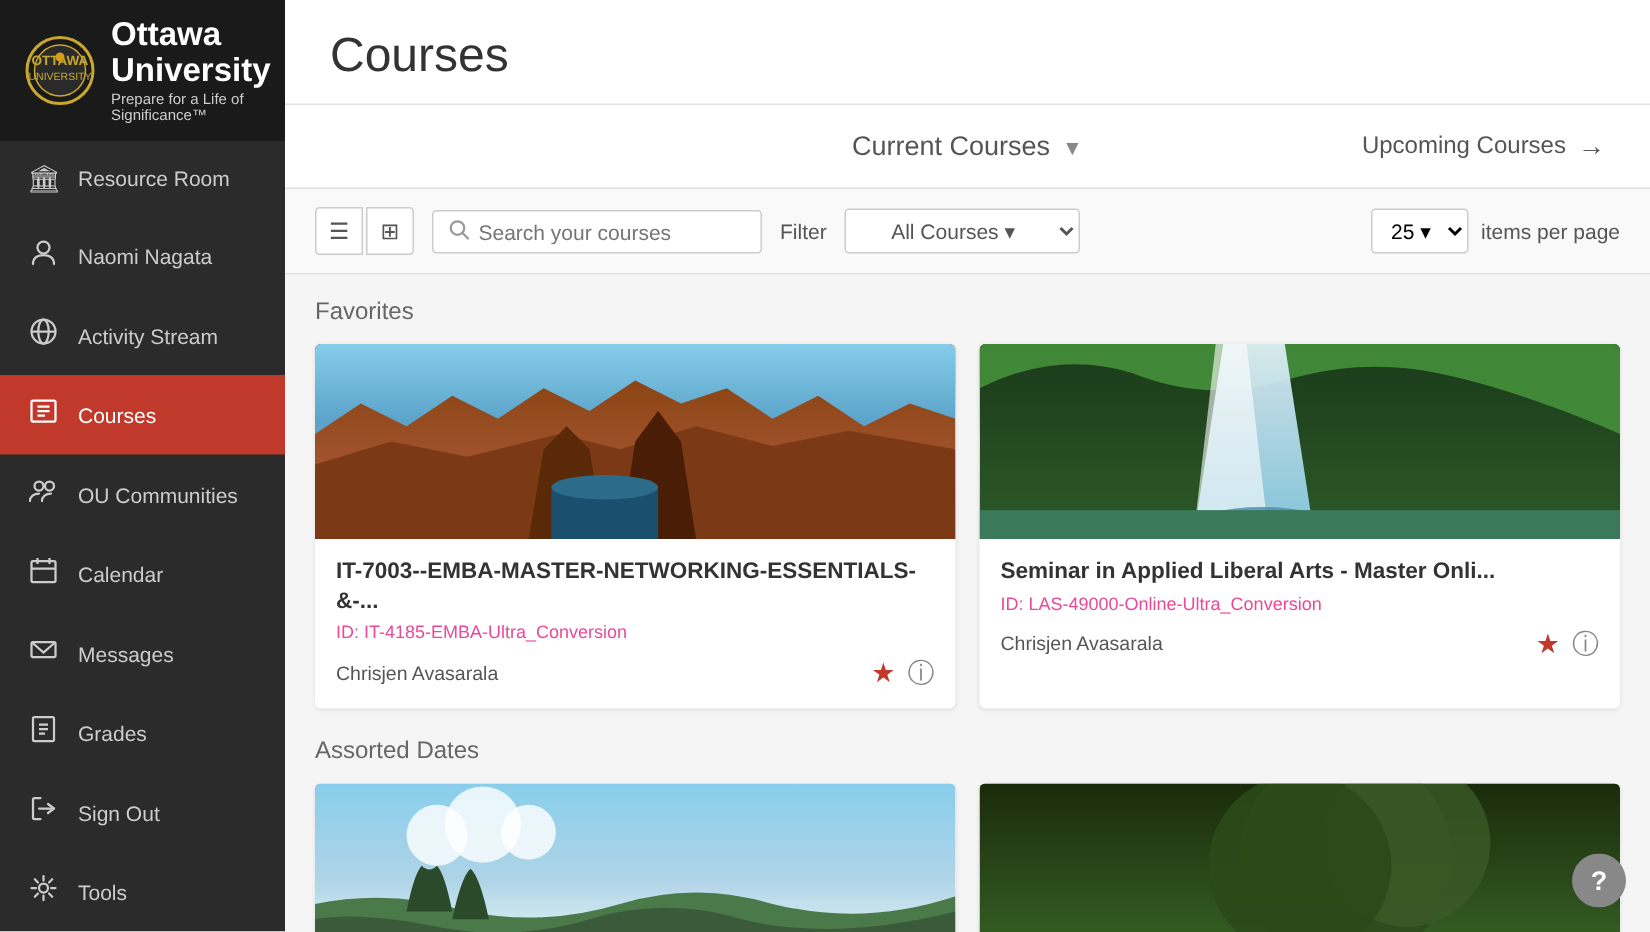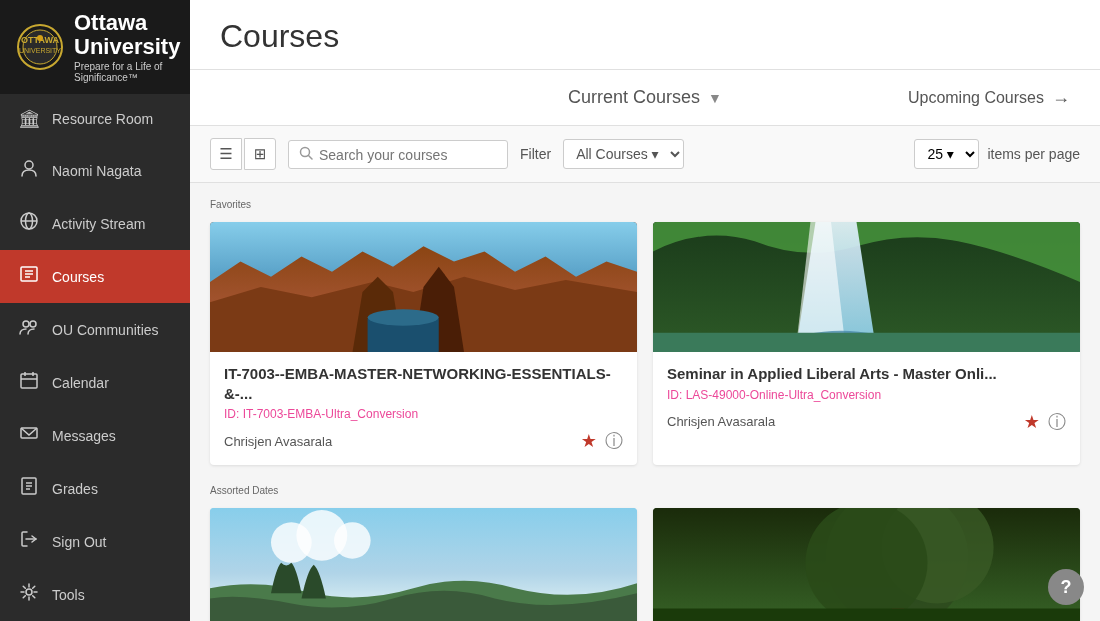--- a/index.html
+++ b/index.html
@@ -110,41 +110,41 @@
       width: 220px;
     }
     .search-box input {
       border: none; outline: none; font-size: 14px; color: #999; width: 100%;
       background: transparent;
     }
     .search-icon { color: #999; font-size: 14px; }
     .filter-label { font-size: 14px; color: #555; }
     .filter-select {
       border: 1px solid #ccc; border-radius: 3px;
-      padding: 5px 8px; font-size: 14px; background: #fff;
+      padding: 5px 26px; font-size: 14px; background: #fff;
       cursor: pointer; color: #555;
     }
     .spacer { flex: 1; }
     .items-per-page { display: flex; align-items: center; gap: 8px; font-size: 14px; color: #555; }
     .items-select {
       border: 1px solid #ccc; border-radius: 3px;
       padding: 5px 8px; font-size: 14px; background: #fff;
       cursor: pointer;
     }
 
     
     #course-content {
       flex: 1;
       overflow-y: auto;
       padding: 16px 20px;
       background: #f5f5f5;
     }
 
     .section-label {
-      font-size: 10px; color: #666; margin-bottom: 12px; font-weight: 500;
+      font-size: 16px; color: #666; margin-bottom: 12px; font-weight: 500;
     }
 
     .course-grid {
       display: grid;
       grid-template-columns: 1fr 1fr;
       gap: 16px;
       margin-bottom: 20px;
     }
 
     .course-card {
@@ -399,21 +399,21 @@
             <path d="M0 60 L30 40 L60 55 L90 35 L120 50 L150 30 L180 45 L210 25 L240 40 L270 30 L300 50 L330 35 L360 55 L390 40 L420 50 L420 130 L0 130Z" fill="url(#canyon1)"></path>
             <path d="M0 80 L50 65 L100 75 L160 60 L200 70 L250 55 L300 68 L350 58 L420 70 L420 130 L0 130Z" fill="#7B3A15"></path>
             <path d="M140 130 L150 70 L165 55 L180 70 L190 130Z" fill="#5a2a08"></path>
             <path d="M200 130 L210 65 L225 45 L240 65 L250 130Z" fill="#4a1e06"></path>
             <rect x="155" y="95" width="70" height="35" fill="#1a4f6e" rx="2"></rect>
             <ellipse cx="190" cy="95" rx="35" ry="8" fill="#2c6b8a"></ellipse>
           </svg>
         </div>
         <div class="course-info">
           <div class="course-title">IT-7003--EMBA-MASTER-NETWORKING-ESSENTIALS-&amp;-...</div>
-          <div class="course-id">ID: IT-7003-EMBA-Ultra_Conversion</div>
+          <div class="course-id">ID: IT-4185-EMBA-Ultra_Conversion</div>
           <div class="course-footer">
             <span class="course-instructor">Chrisjen Avasarala</span>
             <div class="course-actions">
               <span class="star-icon filled">★</span>
               <span class="info-icon">ⓘ</span>
             </div>
           </div>
         </div>
       </div>
 

